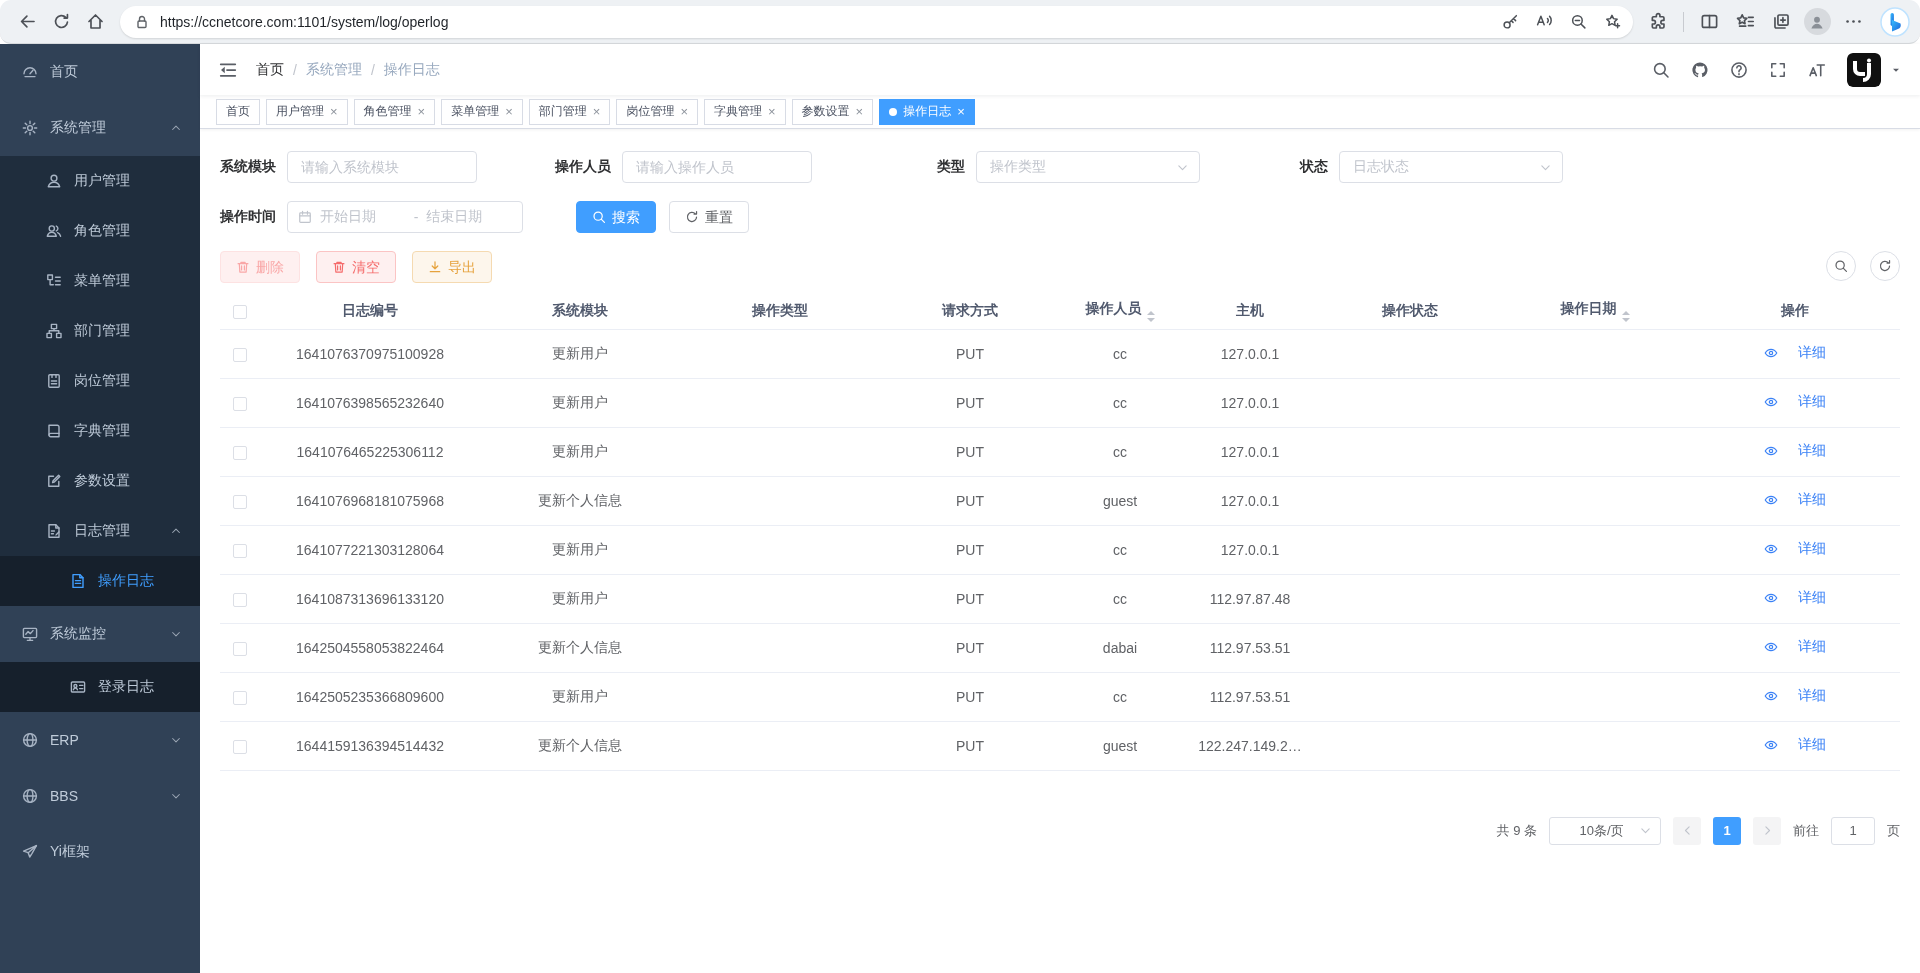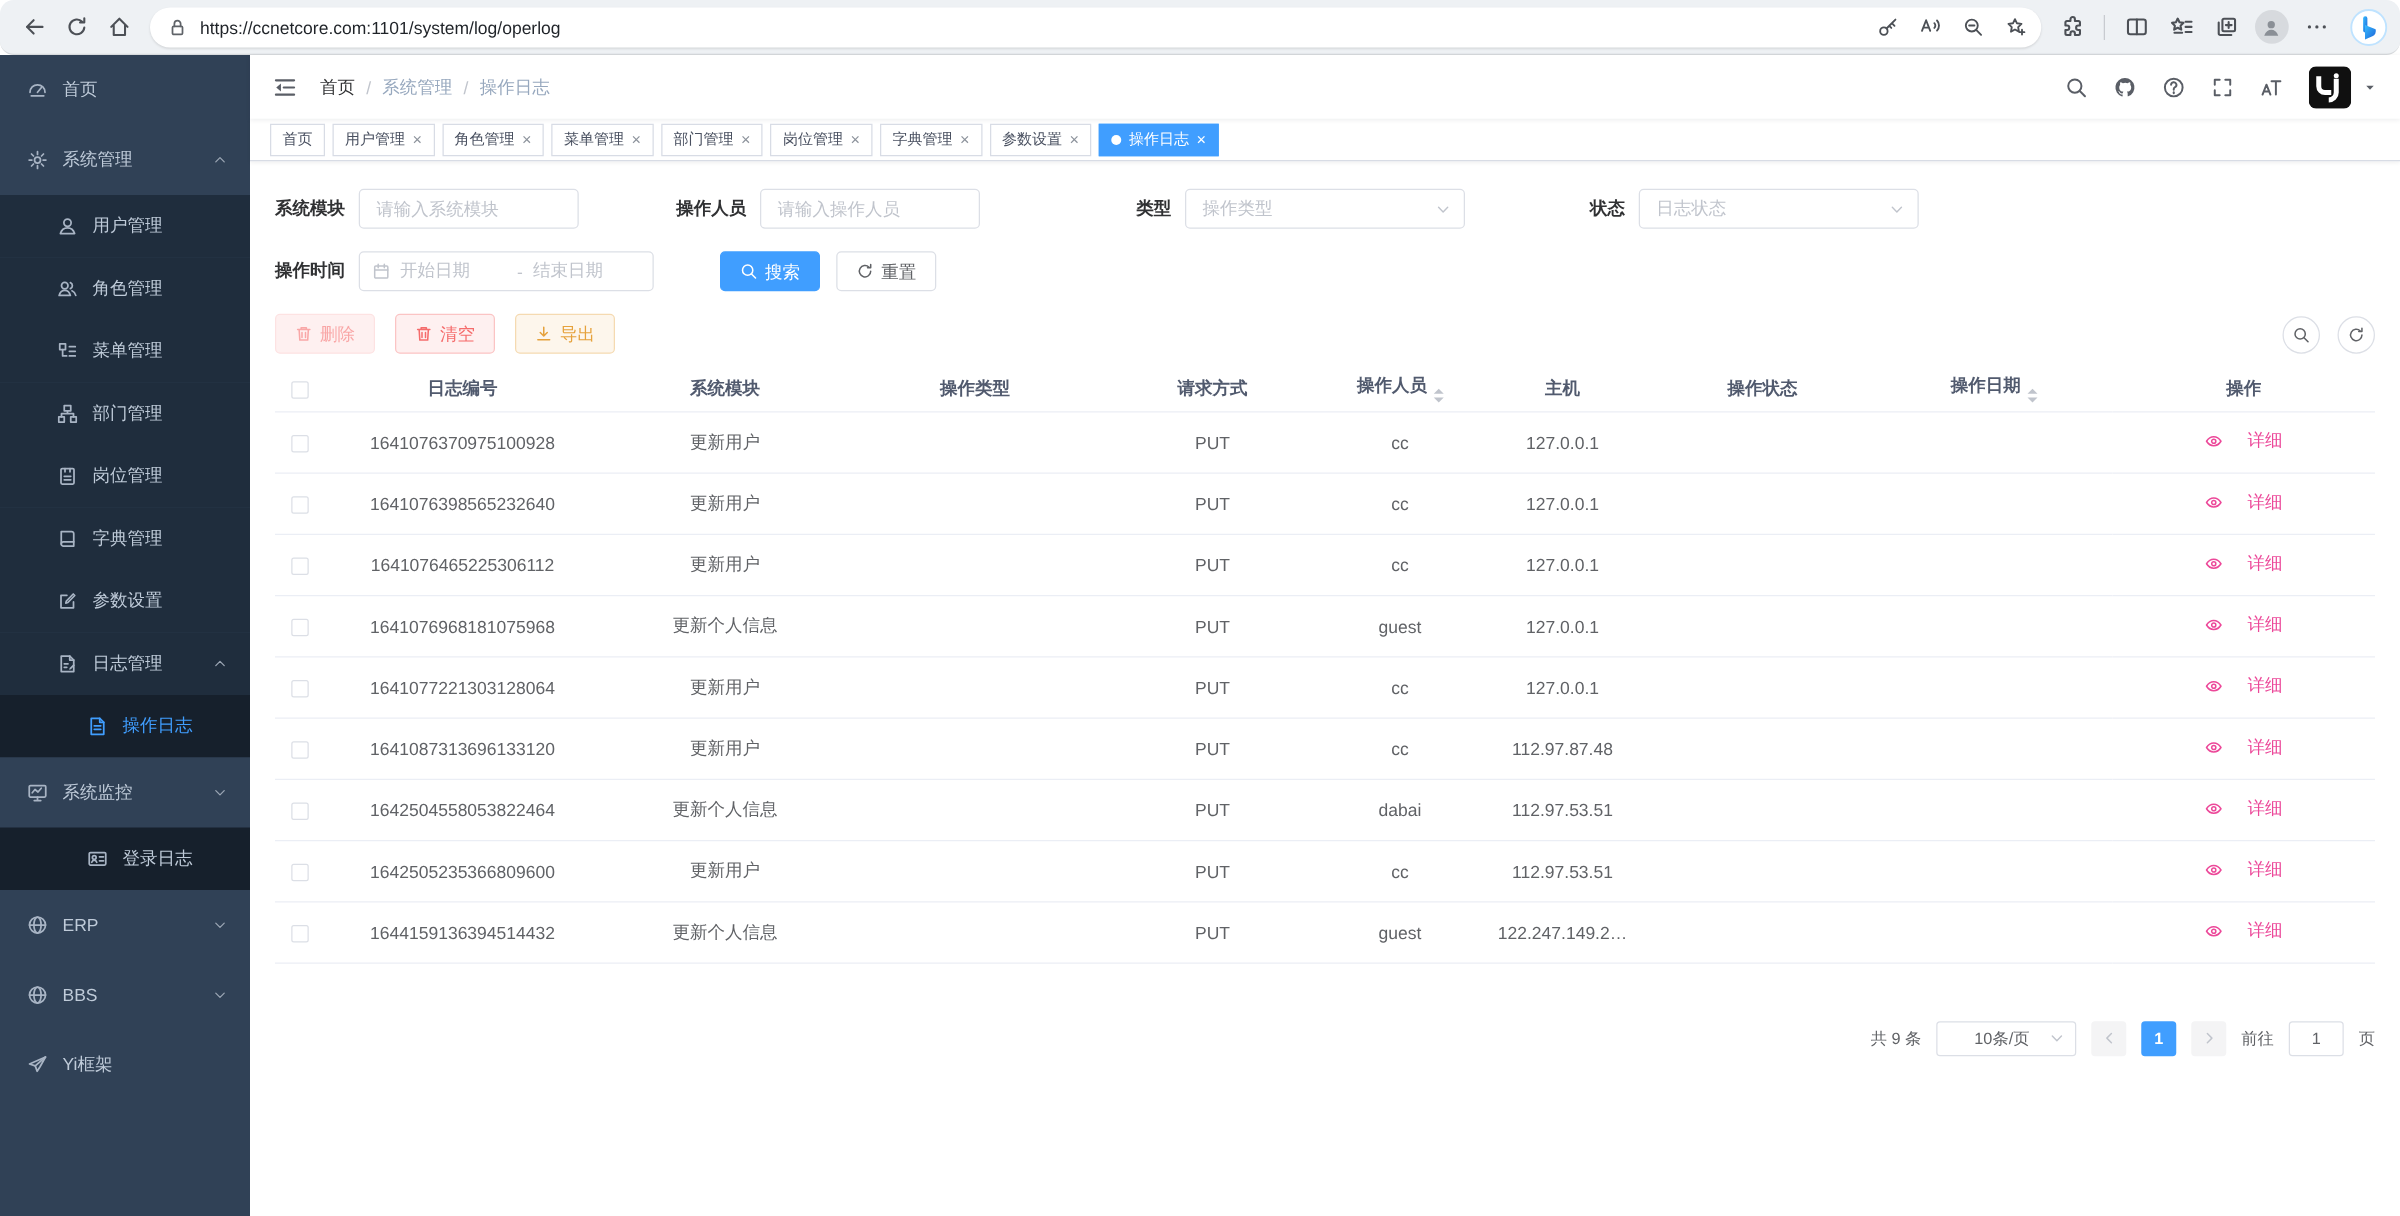--- a/index.html
+++ b/index.html
@@ -69,21 +69,21 @@
 
   
   .content { padding:22px 20px 0; flex:1; }
   .frow { display:flex; align-items:center; height:32px; margin-bottom:18px; }
   .flabel { font-size:14px; font-weight:700; color:#303133; margin-right:11px; white-space:nowrap; }
   .ml78 { margin-left:78px; } .ml125 { margin-left:125px; } .ml76 { margin-left:100px; }
   .ml53 { margin-left:53px; } .ml13 { margin-left:13px; }
   .finput { height:32px; border:1px solid #dcdfe6; border-radius:4px; padding:0 13px;
     font-size:14px; color:#606266; outline:none; font-family:inherit; }
   .finput::placeholder { color:#c0c4cc; }
-  .w186 { width:176px; } .w224 { width:224px; }
+  .w186 { width:190px; } .w224 { width:224px; }
   .fselect { height:32px; border:1px solid #dcdfe6; border-radius:4px; padding:0 10px 0 13px;
     display:flex; align-items:center; cursor:pointer; background:#fff; }
   .fselect .ph { flex:1; }
   .ph { font-size:14px; color:#c0c4cc; }
   .sel-caret { color:#c0c4cc; font-size:13px; display:flex; }
   .fdate { width:236px; height:32px; border:1px solid #dcdfe6; border-radius:4px;
     display:flex; align-items:center; padding:0 10px; gap:8px; background:#fff; cursor:pointer; }
   .cal-ico { color:#c0c4cc; font-size:14px; display:flex; }
   .fdate .ph { flex:1; text-align:left; }
   .dsep { color:#c0c4cc; font-size:14px; }
@@ -91,39 +91,39 @@
   .btn { height:32px; border-radius:4px; border:1px solid transparent; font-size:14px;
     font-family:inherit; display:inline-flex; align-items:center; gap:6px; padding:0 15px;
     cursor:pointer; line-height:1; }
   .btn .ico, .btn .bico { font-size:14px; display:flex; }
   .btn.primary { background:#409eff; border-color:#409eff; color:#fff; }
   .btn.plain { background:#fff; border-color:#dcdfe6; color:#606266; }
   .btn.danger { background:#fef0f0; border-color:#fbc4c4; color:#f56c6c; }
   .btn.danger.disabled { background:#fef0f0; border-color:#fde2e2; color:#f9a7a7; cursor:not-allowed; }
   .btn.warning { background:#fdf6ec; border-color:#f5dab1; color:#e6a23c; }
 
-  .toolbar { display:flex; align-items:flex-end; gap:16px; height:32px; margin-bottom:10px; }
+  .toolbar { display:flex; align-items:flex-start; gap:16px; height:32px; margin-bottom:10px; }
   .tb-right { margin-left:auto; display:flex; align-items:center; gap:14px; }
   .circle-btn { width:30px; height:30px; border:1px solid #dcdfe6; border-radius:50%;
     display:flex; align-items:center; justify-content:center; color:#606266; font-size:14px;
     cursor:pointer; background:#fff; }
 
   
   table.log-table { width:1680px; border-collapse:collapse; table-layout:fixed; }
   .log-table th { height:36px; font-size:14px; font-weight:700; color:#515a6e;
     border-bottom:1px solid #ebeef5; text-align:center; white-space:nowrap; }
   .log-table td { height:49px; font-size:14px; color:#606266; border-bottom:1px solid #ebeef5;
     text-align:center; white-space:nowrap; overflow:hidden; text-overflow:ellipsis; }
   .cbx { width:14px; height:14px; border:1px solid #dcdfe6; border-radius:2px; background:#fff;
     display:inline-block; vertical-align:middle; cursor:pointer; }
   .sort { display:inline-flex; flex-direction:column; margin-left:5px; vertical-align:-2px; }
   .sort i { width:0; height:0; border:4px solid transparent; display:block; }
   .sort .up { border-bottom-color:#c0c4cc; border-top-width:0; margin-bottom:3px; }
   .sort .dn { border-top-color:#c0c4cc; border-bottom-width:0; }
-  .detail-link { color:#ec4899; display:inline-flex; align-items:center; gap:20px;
+  .detail-link { color:#3b82f6; display:inline-flex; align-items:center; gap:20px;
     cursor:pointer; font-size:14px; }
   .detail-link .ico { font-size:14px; display:flex; }
 
   
   .pagination { display:flex; align-items:center; justify-content:flex-end; gap:12px;
     margin-top:46px; padding-right:0; font-size:13px; color:#606266; }
   .pg-size { width:112px; height:28px; border:1px solid #dcdfe6; border-radius:3px;
     display:flex; align-items:center; padding:0 8px 0 14px; cursor:pointer; }
   .pg-size span:first-child { flex:1; text-align:center; color:#606266; }
   .pg-btn { width:28px; height:28px; background:#f4f4f5; border-radius:3px; color:#c0c4cc;

